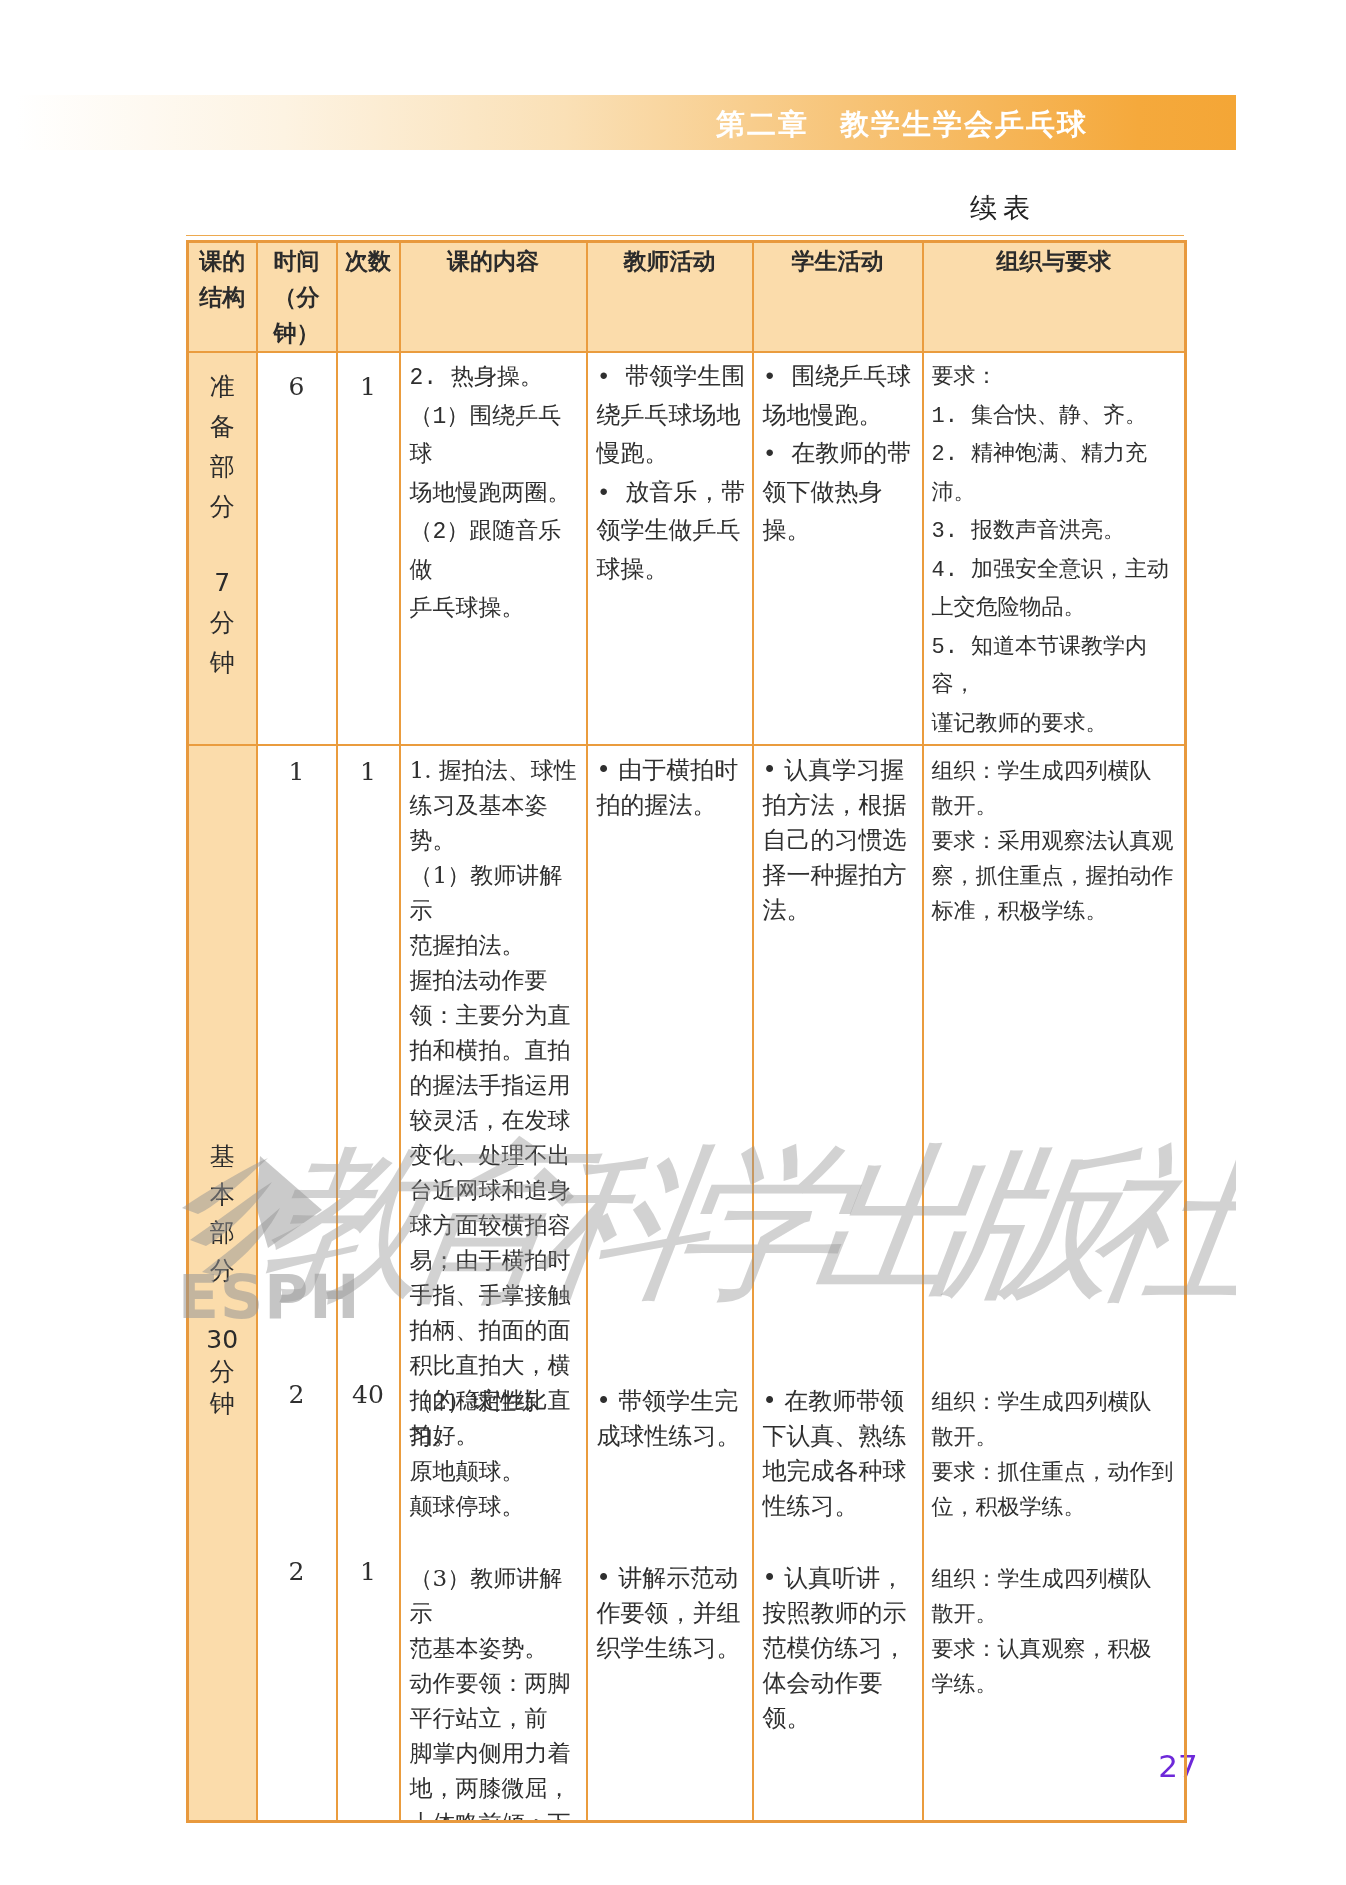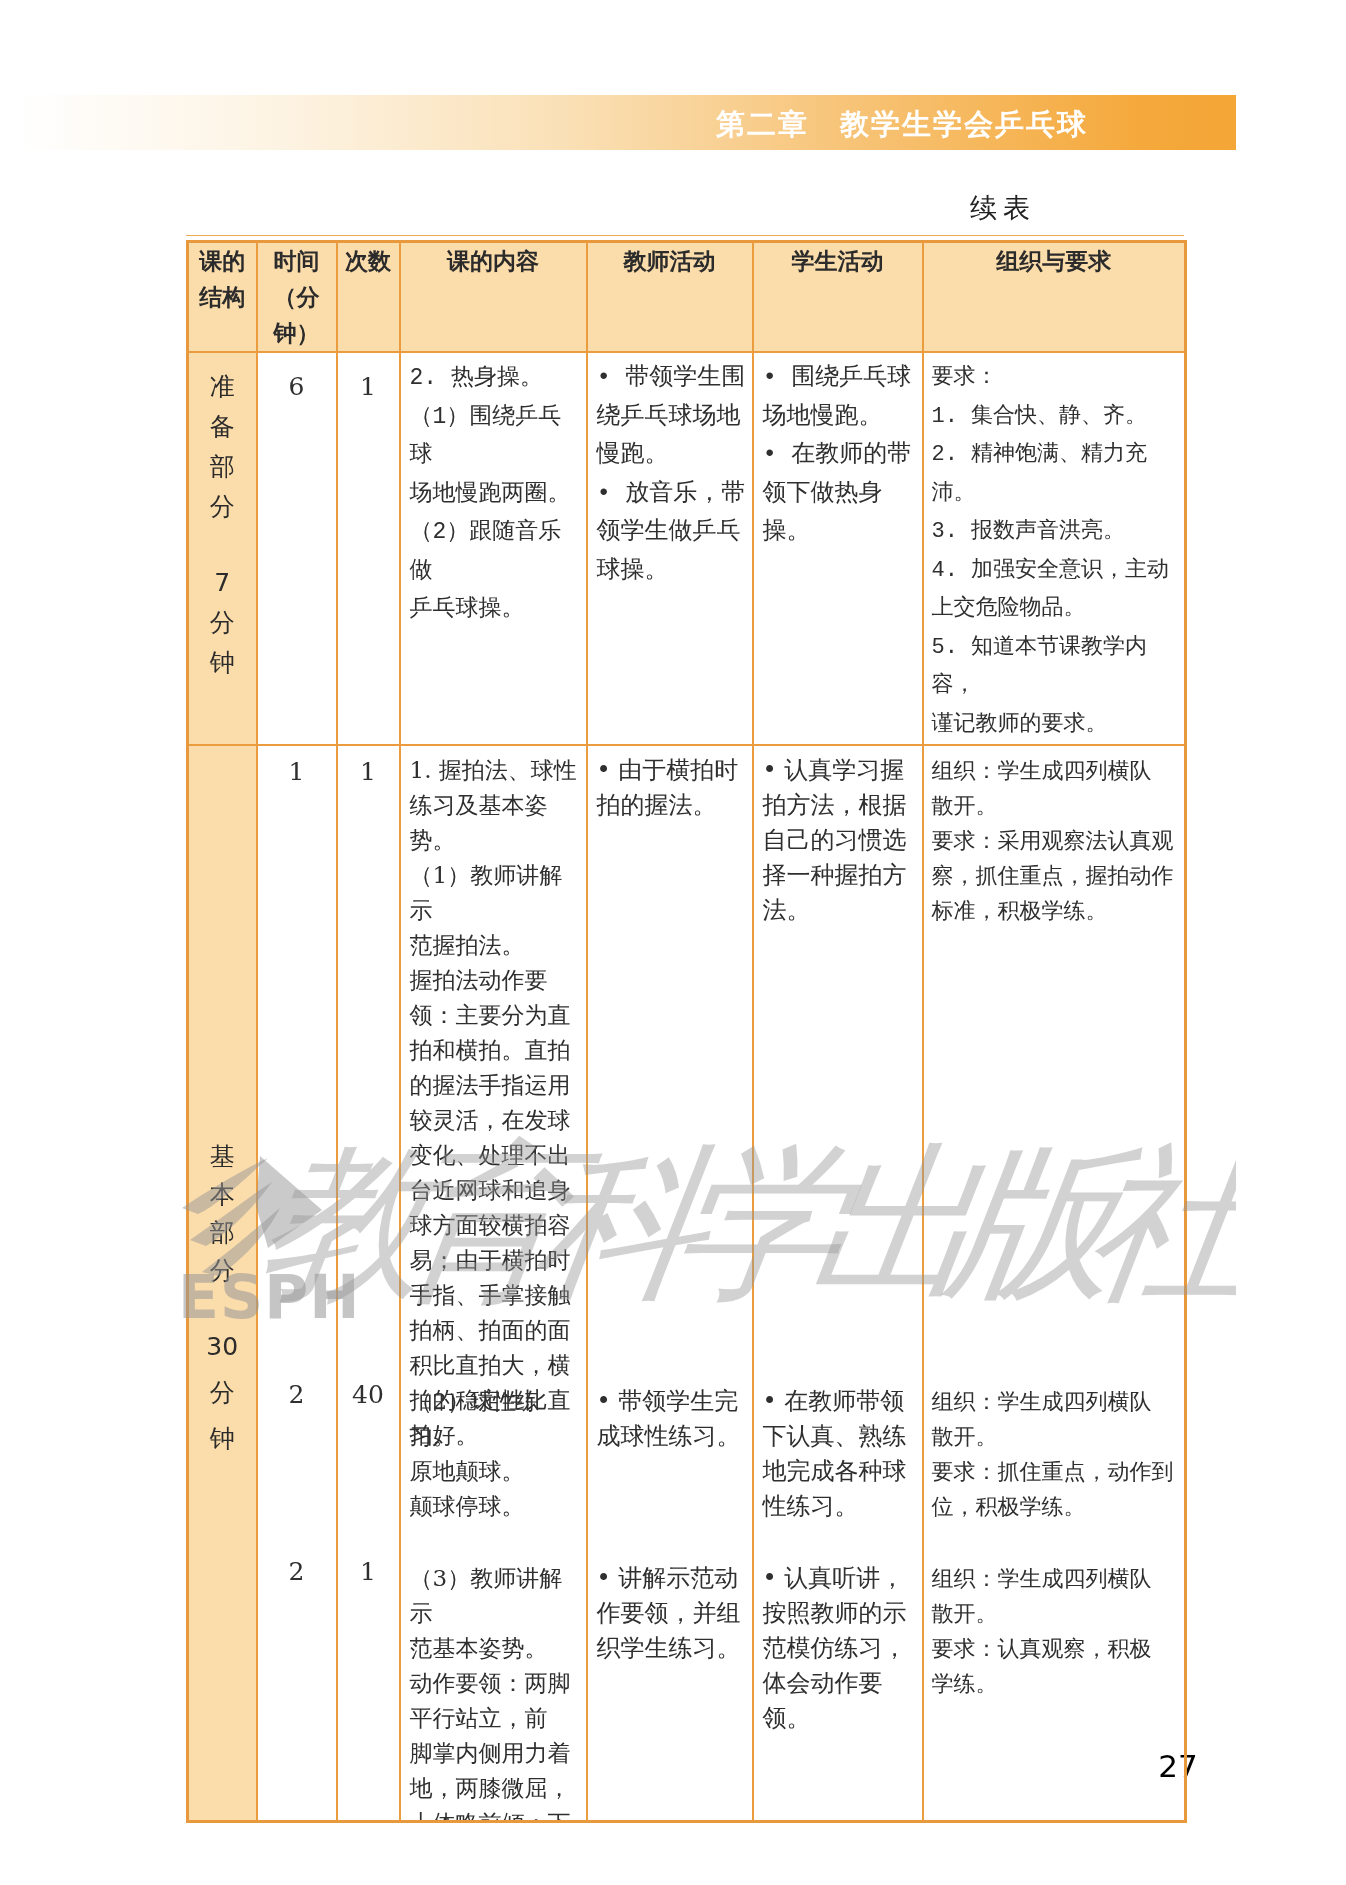--- a/index.html
+++ b/index.html
@@ -67,21 +67,21 @@
   }
   #press-logo{position:absolute;left:172px;top:1148px;width:170px;height:175px;}
   #press-logo-text{
     position:absolute;left:178px;top:1262px;
     font-family:"DejaVu Sans","Liberation Sans",sans-serif;font-weight:bold;
     font-size:60px;letter-spacing:1px;color:rgba(150,150,150,0.55);
   }
   
   #page-number{
     position:absolute;left:1148px;top:1748px;width:60px;text-align:center;
-    font-family:"DejaVu Sans","Liberation Sans",sans-serif;font-size:31px;color:#000000;
+    font-family:"DejaVu Sans","Liberation Sans",sans-serif;font-size:31px;color:#6d28d9;
   }
 </style>
 </head>
 <body>
 
 <div id="canvas">
 
   <div id="chapter-band">
     <div class="band-title">第二章　教学生学会乒乓球</div>
   </div>
@@ -162,21 +162,21 @@
           </td>
     </tr>
 
     <tr class="r2" style="height:1076px">
       <td class="struct">
         <div class="struct-spacer-r2"></div>
         <div class="vtext" style="line-height:38px">基
 本
 部
 分</div>
-        <div class="vtext" style="line-height:46px;padding-top:34px">30
+        <div class="vtext" style="line-height:32px;padding-top:34px">30
 分
 钟</div>
       </td>
       <td>
         <div class="sec-a">
               <div class="num" style="padding-top:8px">1</div>
             </div>
         <div class="sec-b">
               <div class="num">2</div>
             </div>

